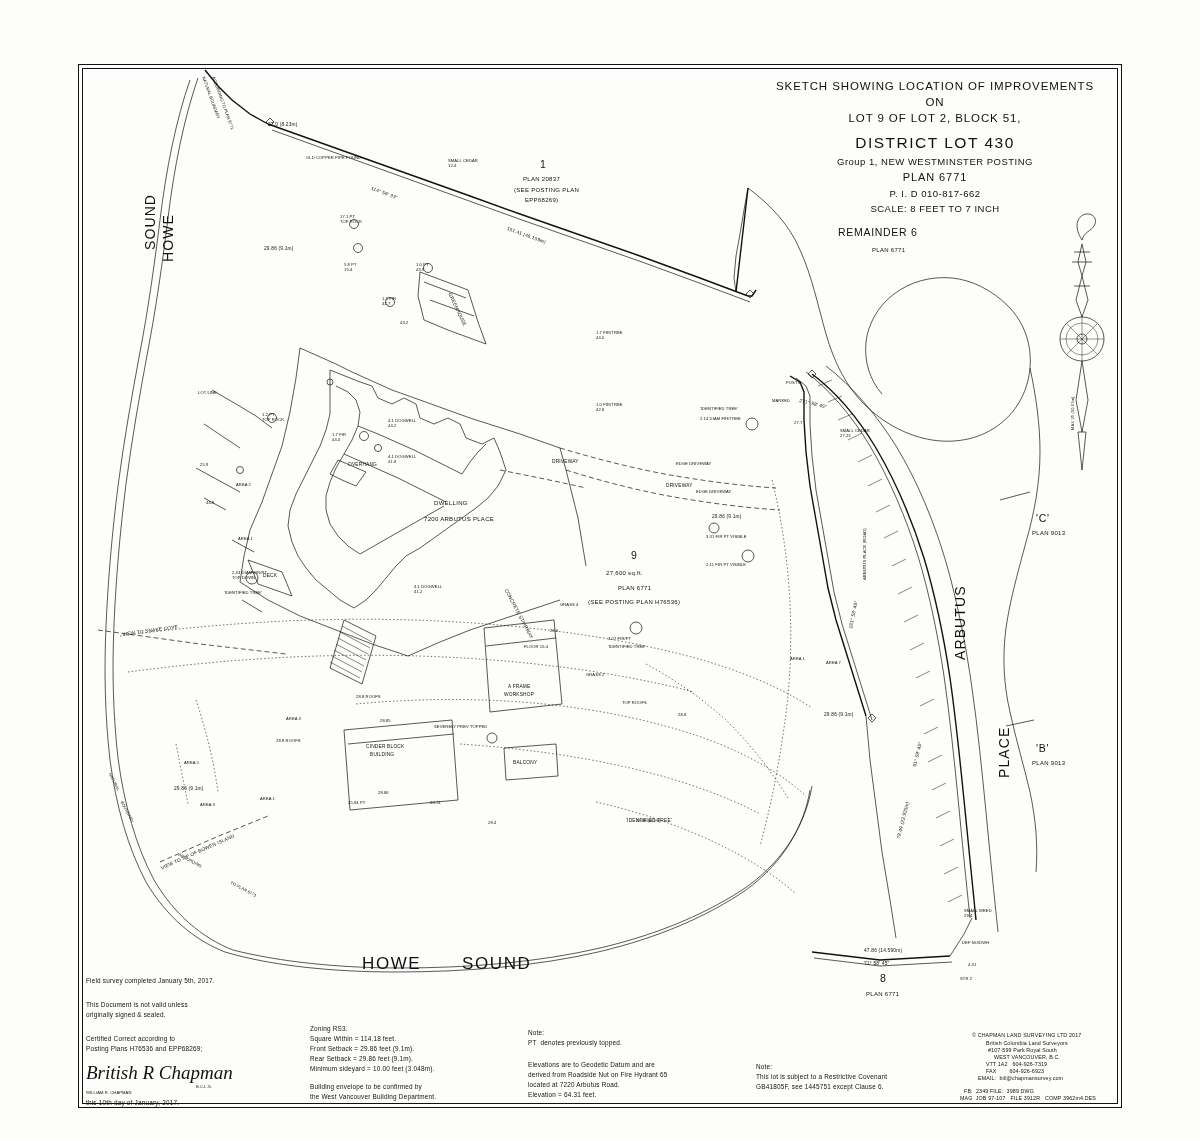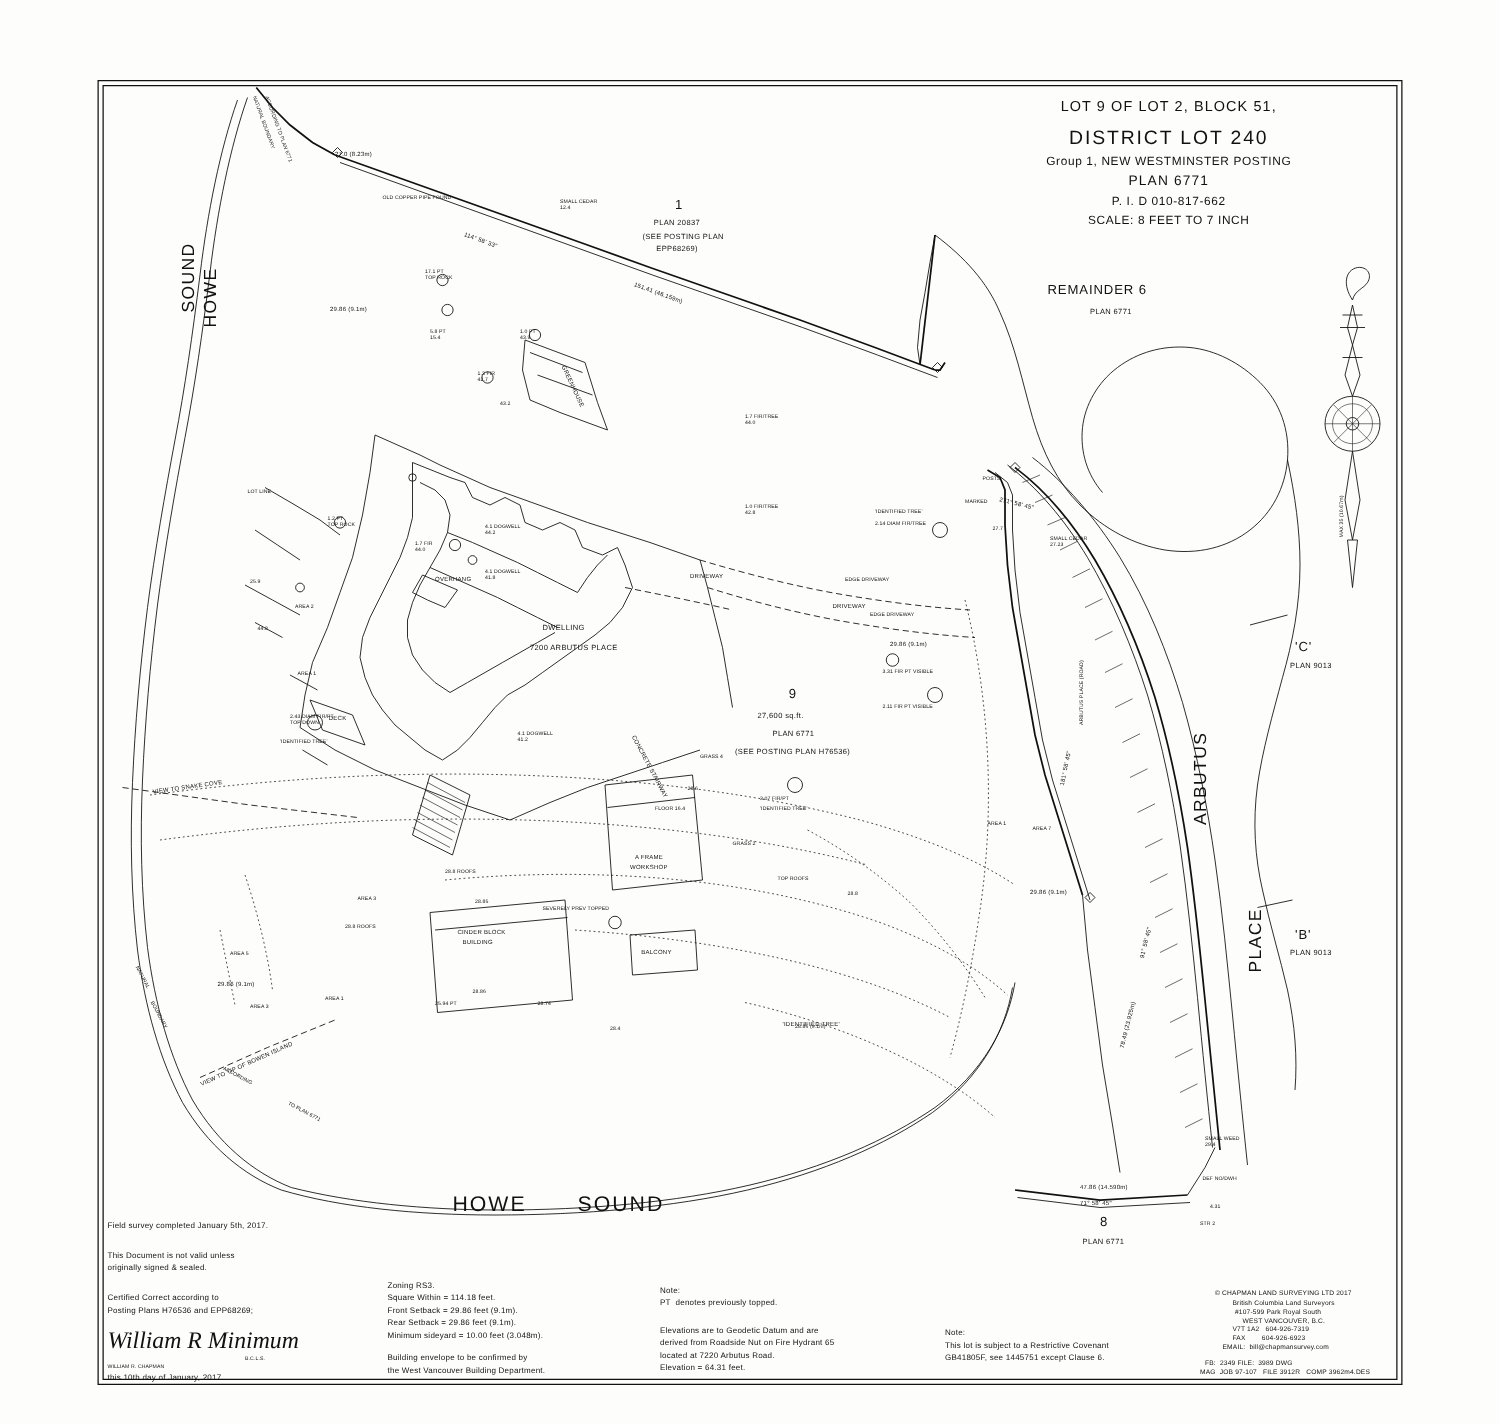--- a/index.html
+++ b/index.html
@@ -211,22 +211,23 @@
       <path class="ln thin" d="M1082,276 L1088,300 L1082,317 L1076,300 Z"></path>
       <path class="ln thin" d="M1082,361 L1088,400 L1082,432 L1076,400 Z"></path>
       <path class="ln thin" d="M1082,240 C1074,228 1076,216 1086,214 C1094,213 1098,220 1094,226 C1091,231 1084,232 1082,240 Z"></path>
       <path class="ln thin" d="M1074,252 L1090,252 M1072,262 L1092,262 M1074,286 L1090,286"></path>
       <path class="ln thin" d="M1078,432 L1086,432 L1082,470 Z"></path>
     </g>
 
   </svg>
 
   <div id="titleblock">
+    <div class="tb1">SKETCH SHOWING LOCATION OF IMPROVEMENTS ON</div>
     <div class="tb1">LOT 9 OF LOT 2,  BLOCK 51,</div>
-    <div class="tb2" style="margin-top:6px">DISTRICT LOT 240</div>
+    <div class="tb2" style="margin-top:6px">DISTRICT LOT 430</div>
     <div class="tb3">Group 1, NEW WESTMINSTER POSTING</div>
     <div class="tb4">PLAN 6771</div>
     <div class="tb3">P. I. D  010-817-662</div>
     <div class="tb3">SCALE:  8 FEET TO 7 INCH</div>
   </div>
 
   <div class="t lg" style="left:838px;top:226px;">REMAINDER 6</div>
   <div class="t sm" style="left:872px;top:247px;">PLAN 6771</div>
 
   <div class="t lg" style="left:540px;top:158px;">1</div>
@@ -359,21 +360,21 @@
   <div class="t tiny" style="left:772px;top:398px;">MARKED</div>
   <div class="t tiny" style="left:794px;top:420px;">27.7</div>
   <div class="t tiny" style="left:840px;top:428px;">SMALL CEDAR<br>27.23</div>
   <div class="t tiny" style="left:840px;top:192px;"> </div>
 
   <div class="t notes" style="left:86px;top:976px;">Field survey completed January 5th, 2017.</div>
   <div class="t notes" style="left:86px;top:1000px;">This Document is not valid unless</div>
   <div class="t notes" style="left:86px;top:1010px;">originally signed &amp; sealed.</div>
   <div class="t notes" style="left:86px;top:1034px;">Certified Correct according to</div>
   <div class="t notes" style="left:86px;top:1044px;">Posting Plans H76536 and EPP68269;</div>
-  <div class="t sig" style="left:86px;top:1062px;">William R Minimum</div>
+  <div class="t sig" style="left:86px;top:1062px;">British R Chapman</div>
   <div class="t tiny" style="left:196px;top:1084px;">B.C.L.S.</div>
   <div class="t tiny" style="left:86px;top:1090px;">WILLIAM R. CHAPMAN</div>
   <div class="t notes" style="left:86px;top:1098px;">this 10th day of January, 2017.</div>
 
   <div class="t notes" style="left:310px;top:1024px;">Zoning RS3.</div>
   <div class="t notes" style="left:310px;top:1034px;">Square Within = 114.18 feet.</div>
   <div class="t notes" style="left:310px;top:1044px;">Front Setback = 29.86 feet (9.1m).</div>
   <div class="t notes" style="left:310px;top:1054px;">Rear Setback = 29.86 feet (9.1m).</div>
   <div class="t notes" style="left:310px;top:1064px;">Minimum sideyard = 10.00 feet (3.048m).</div>
   <div class="t notes" style="left:310px;top:1082px;">Building envelope to be confirmed by</div>

